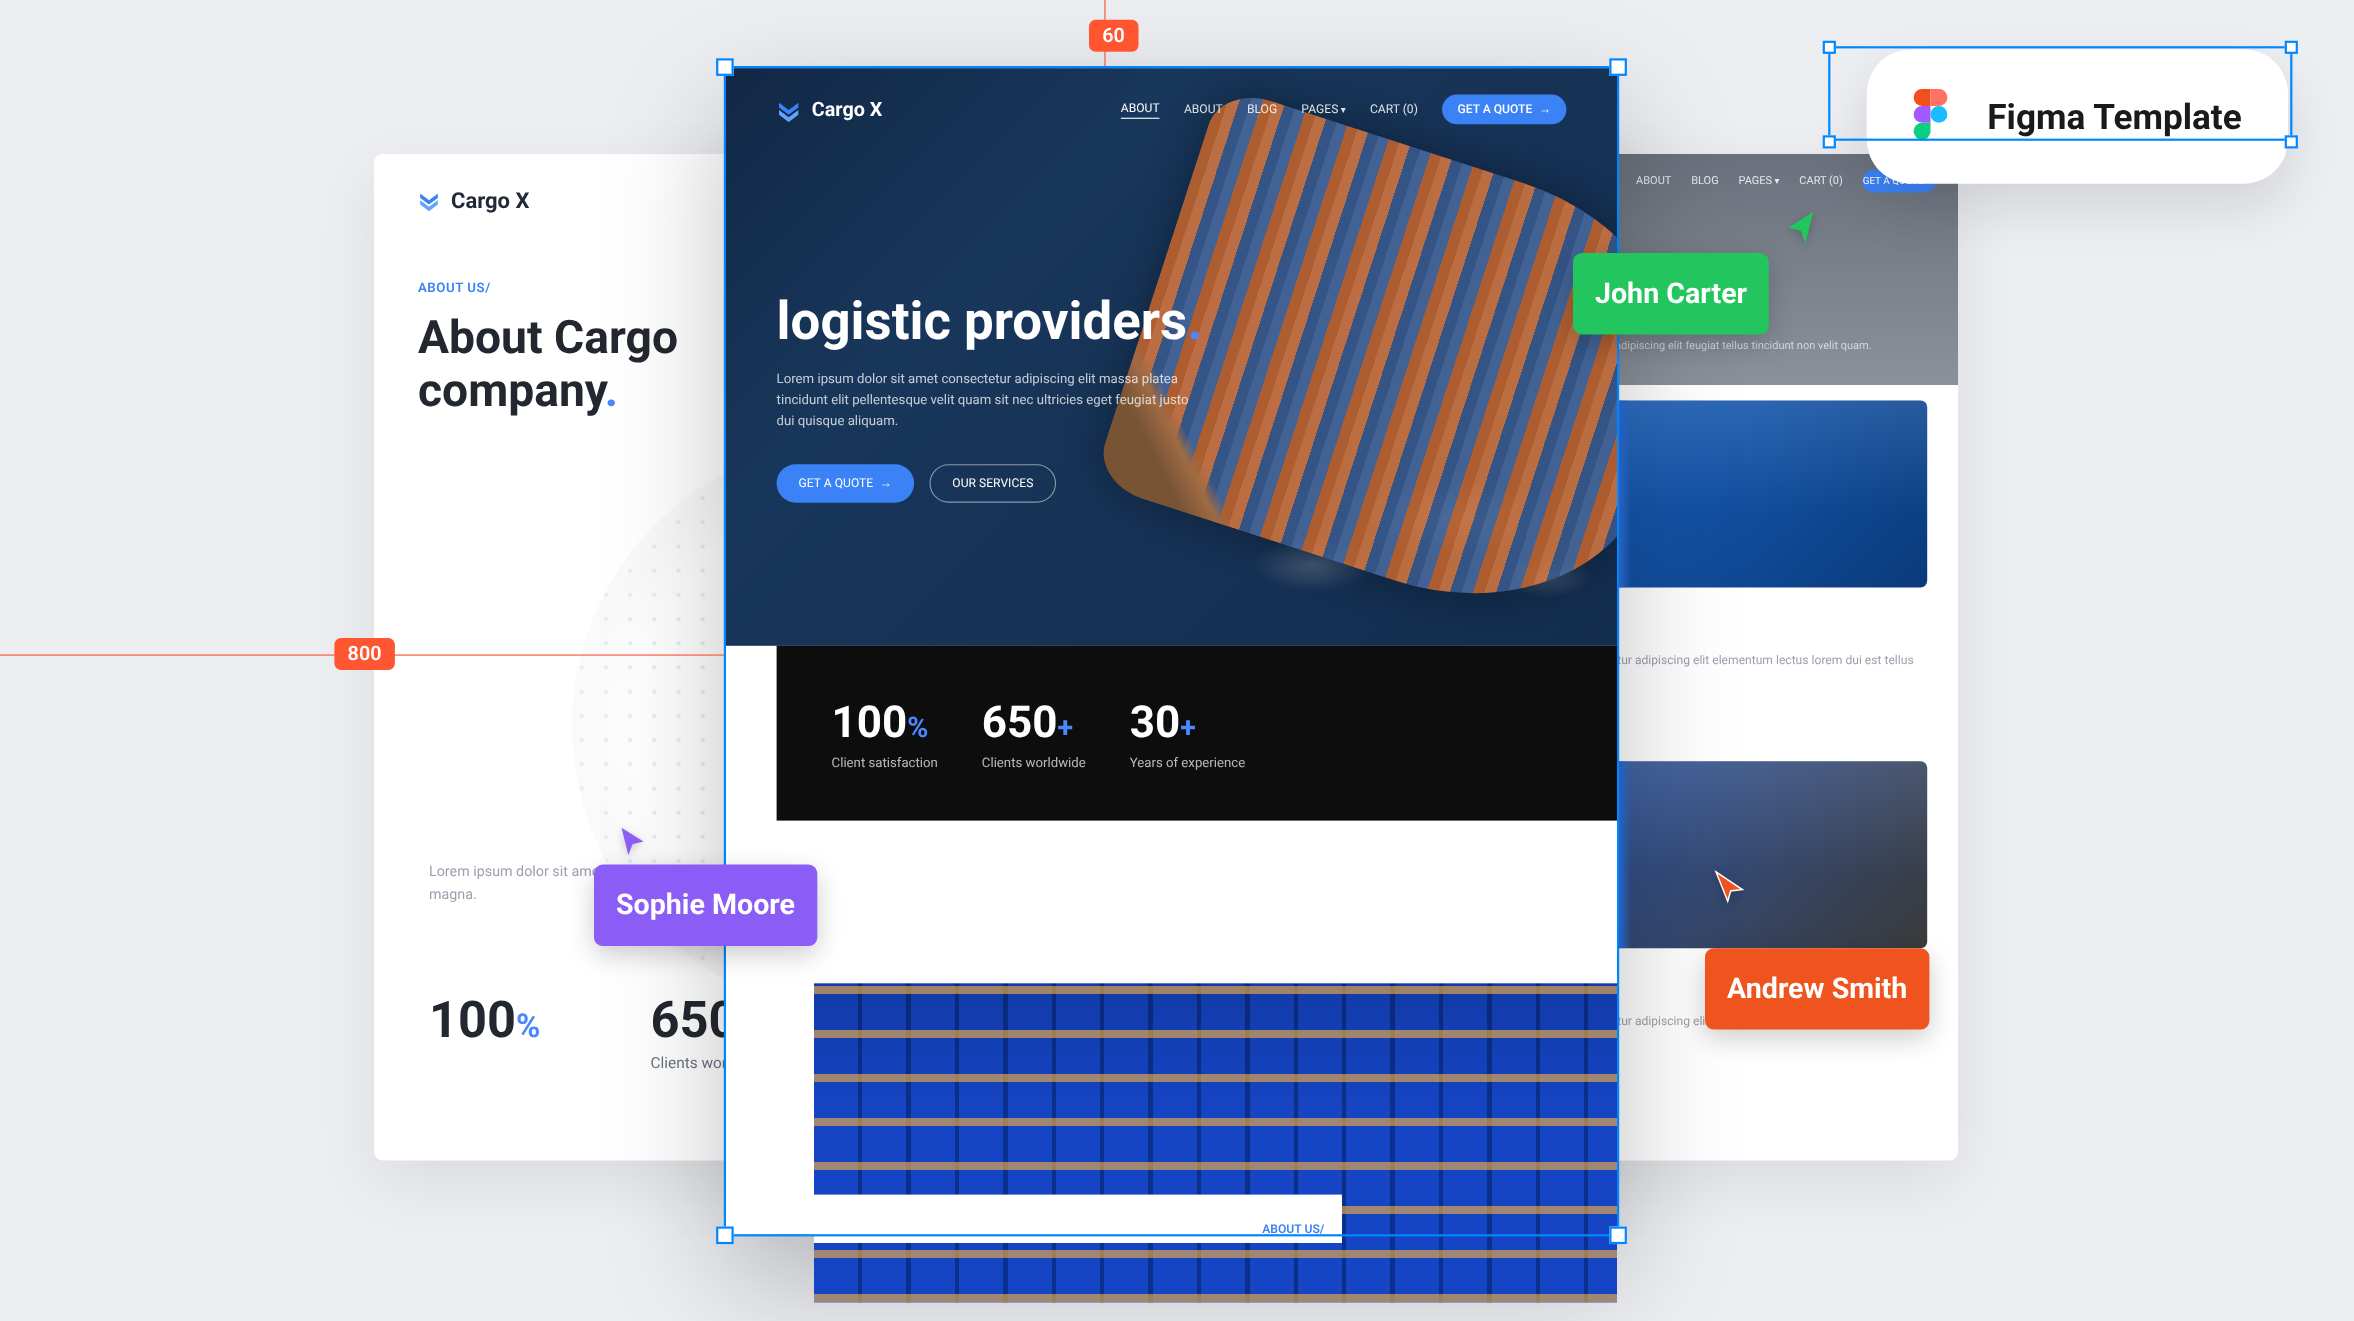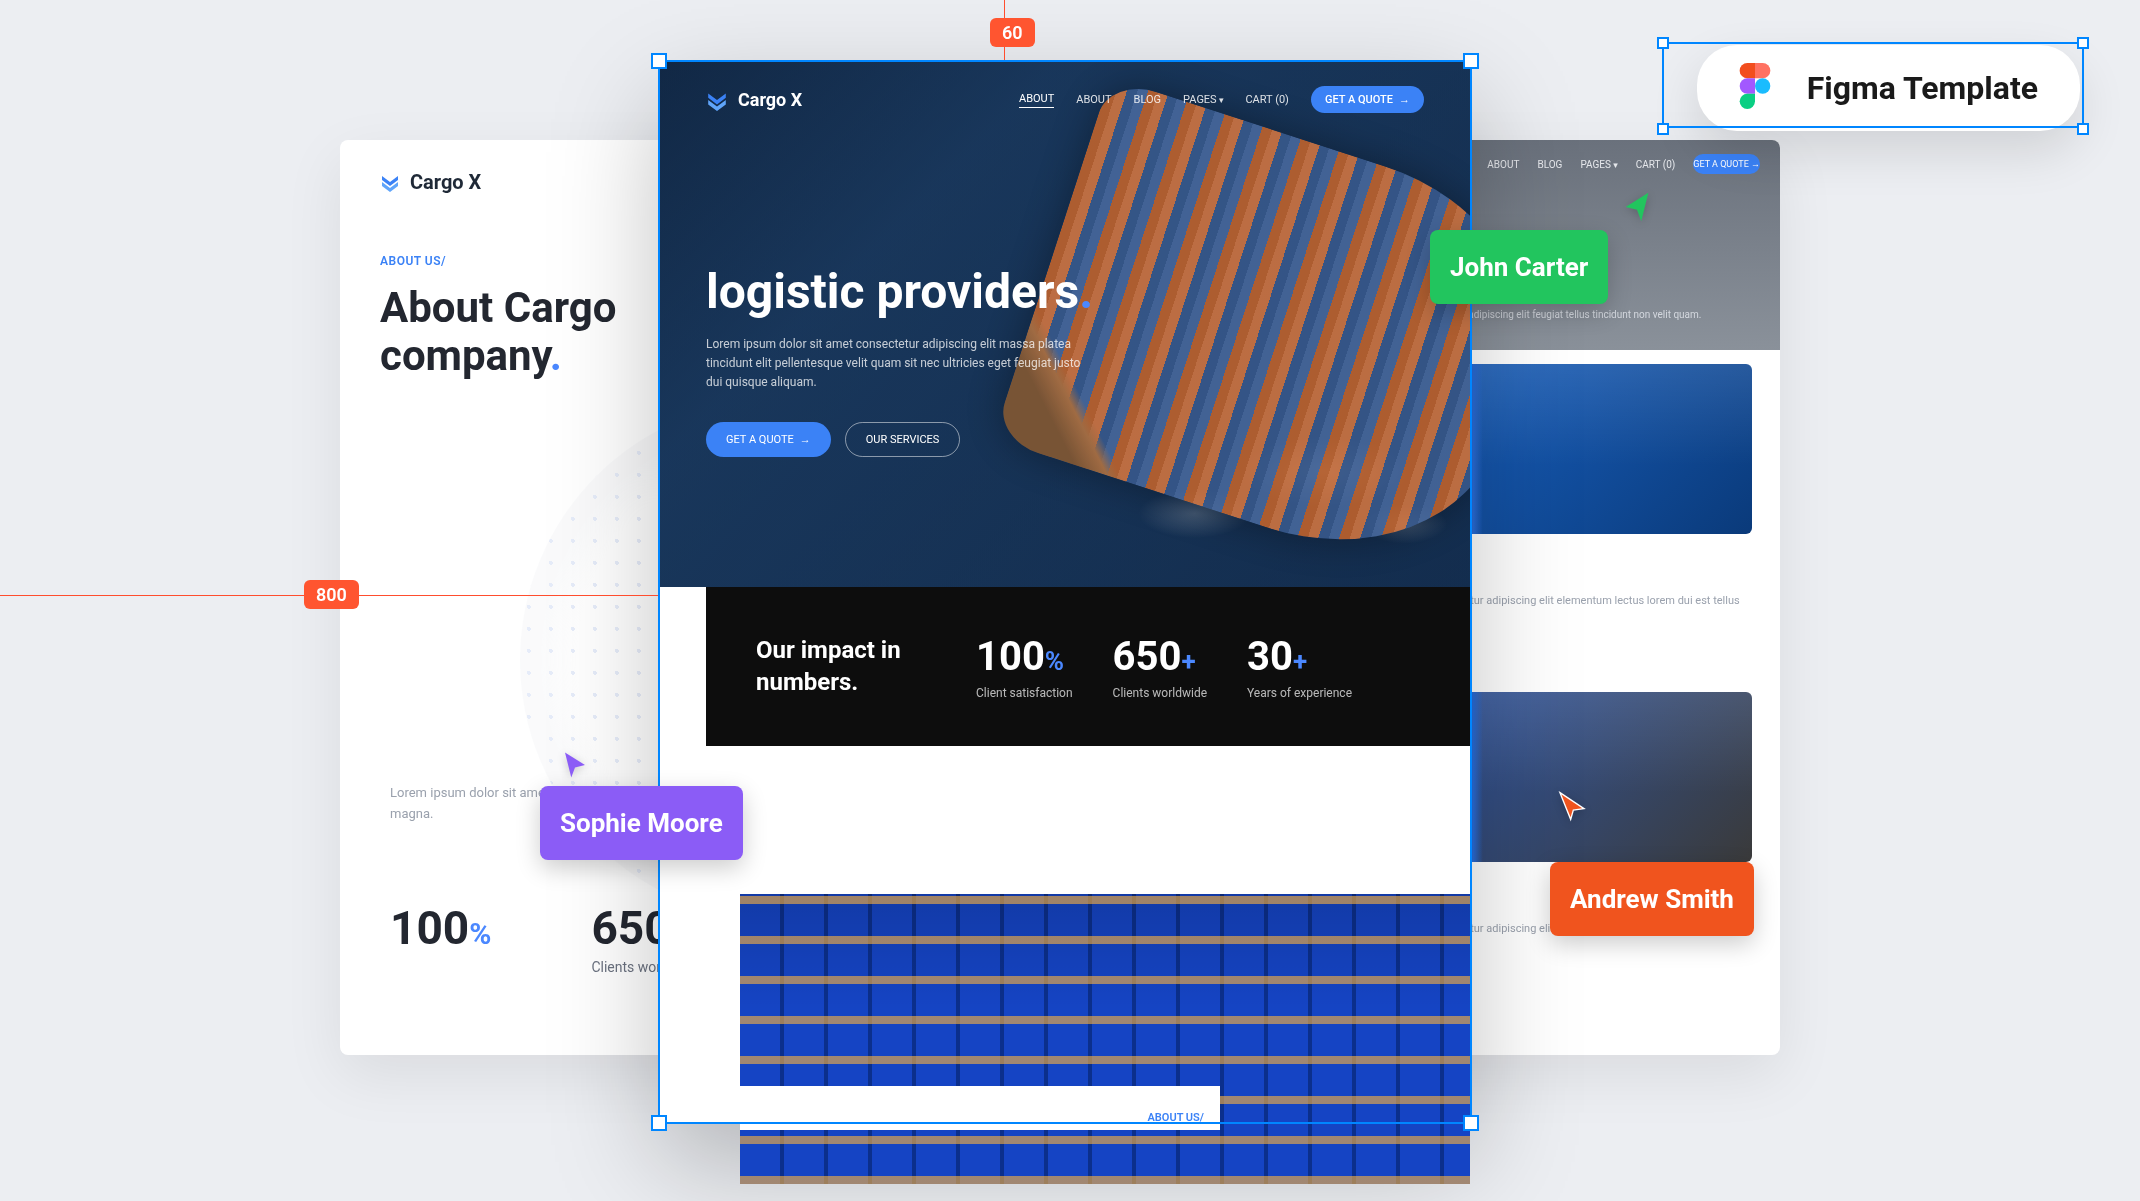--- a/index.html
+++ b/index.html
@@ -325,21 +325,21 @@
   box-shadow: 0 8px 24px rgba(0,0,0,0.2);
 }
 
 
 .figma-badge {
   position: absolute;
   right: 60px;
   top: 45px;
   background: white;
   border-radius: 40px;
-  padding: 18px 42px;
+  padding: 36px 42px;
   display: flex;
   align-items: center;
   gap: 36px;
   box-shadow: 0 20px 50px rgba(0,0,0,0.12);
   z-index: 90;
 }
 .figma-badge-text { font-size: 32px; font-weight: 700; color: #1a1a1a; }
 .figma-sel {
   position: absolute;
   border: 2px solid #0086ff;
@@ -462,21 +462,20 @@
         <span class="btn-primary">
             <span>GET A QUOTE</span>
             <span>→</span>
           </span>
         <span class="btn-ghost">OUR SERVICES</span>
       </div>
     </div>
   </div>
 
   <div class="mf-stats">
-    <div class="mf-stats-title">Our impact in numbers.</div>
     <div class="stat">
       <div class="stat-num"><span>100</span><span class="sym">%</span></div>
       <div class="stat-lbl">Client satisfaction</div>
     </div>
     <div class="stat">
       <div class="stat-num"><span>650</span><span class="sym">+</span></div>
       <div class="stat-lbl">Clients worldwide</div>
     </div>
     <div class="stat">
       <div class="stat-num"><span>30</span><span class="sym">+</span></div>

